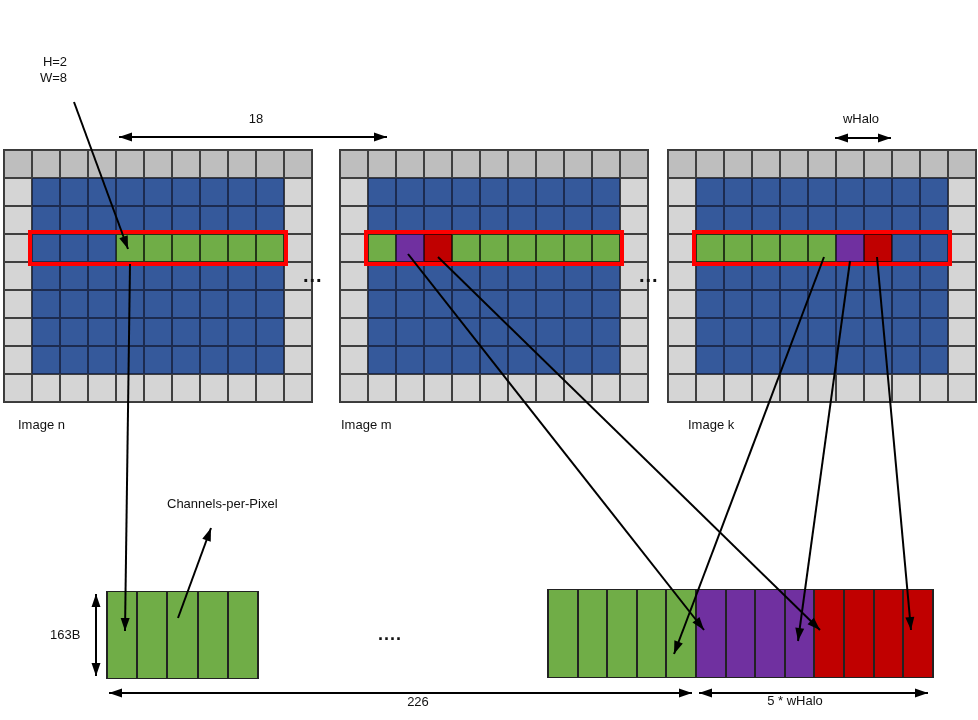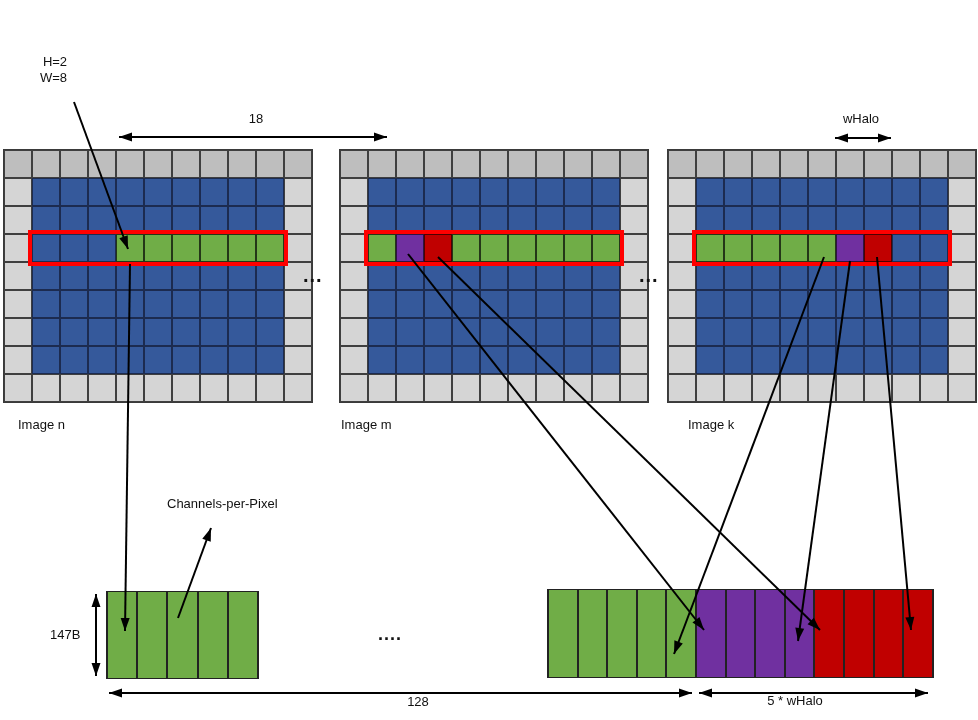--- a/index.html
+++ b/index.html
@@ -22,22 +22,22 @@
 
 <div class="canvas">
 
   <div class="lbl" style="left:40px;top:54px;text-align:right;">
     <div>H=2</div>
     <div>W=8</div>
   </div>
 
   <div class="lbl center" style="left:236px;top:111px;width:40px;">18</div>
   <div class="lbl center" style="left:821px;top:111px;width:80px;">wHalo</div>
-  <div class="lbl" style="left:50px;top:627px;">147B</div>
-  <div class="lbl center" style="left:383px;top:694px;width:70px;">128</div>
+  <div class="lbl" style="left:50px;top:627px;">163B</div>
+  <div class="lbl center" style="left:383px;top:694px;width:70px;">226</div>
   <div class="lbl center" style="left:725px;top:693px;width:140px;">5 * wHalo</div>
   <div class="lbl" style="left:167px;top:496px;">Channels-per-Pixel</div>
 
   <div class="grid" style="left:4px;top:150px;">
       <div style="background: rgb(190, 190, 190); border-color: rgb(63, 63, 63);"></div>
       <div style="background: rgb(190, 190, 190); border-color: rgb(63, 63, 63);"></div>
       <div style="background: rgb(190, 190, 190); border-color: rgb(63, 63, 63);"></div>
       <div style="background: rgb(190, 190, 190); border-color: rgb(63, 63, 63);"></div>
       <div style="background: rgb(190, 190, 190); border-color: rgb(63, 63, 63);"></div>
       <div style="background: rgb(190, 190, 190); border-color: rgb(63, 63, 63);"></div>

